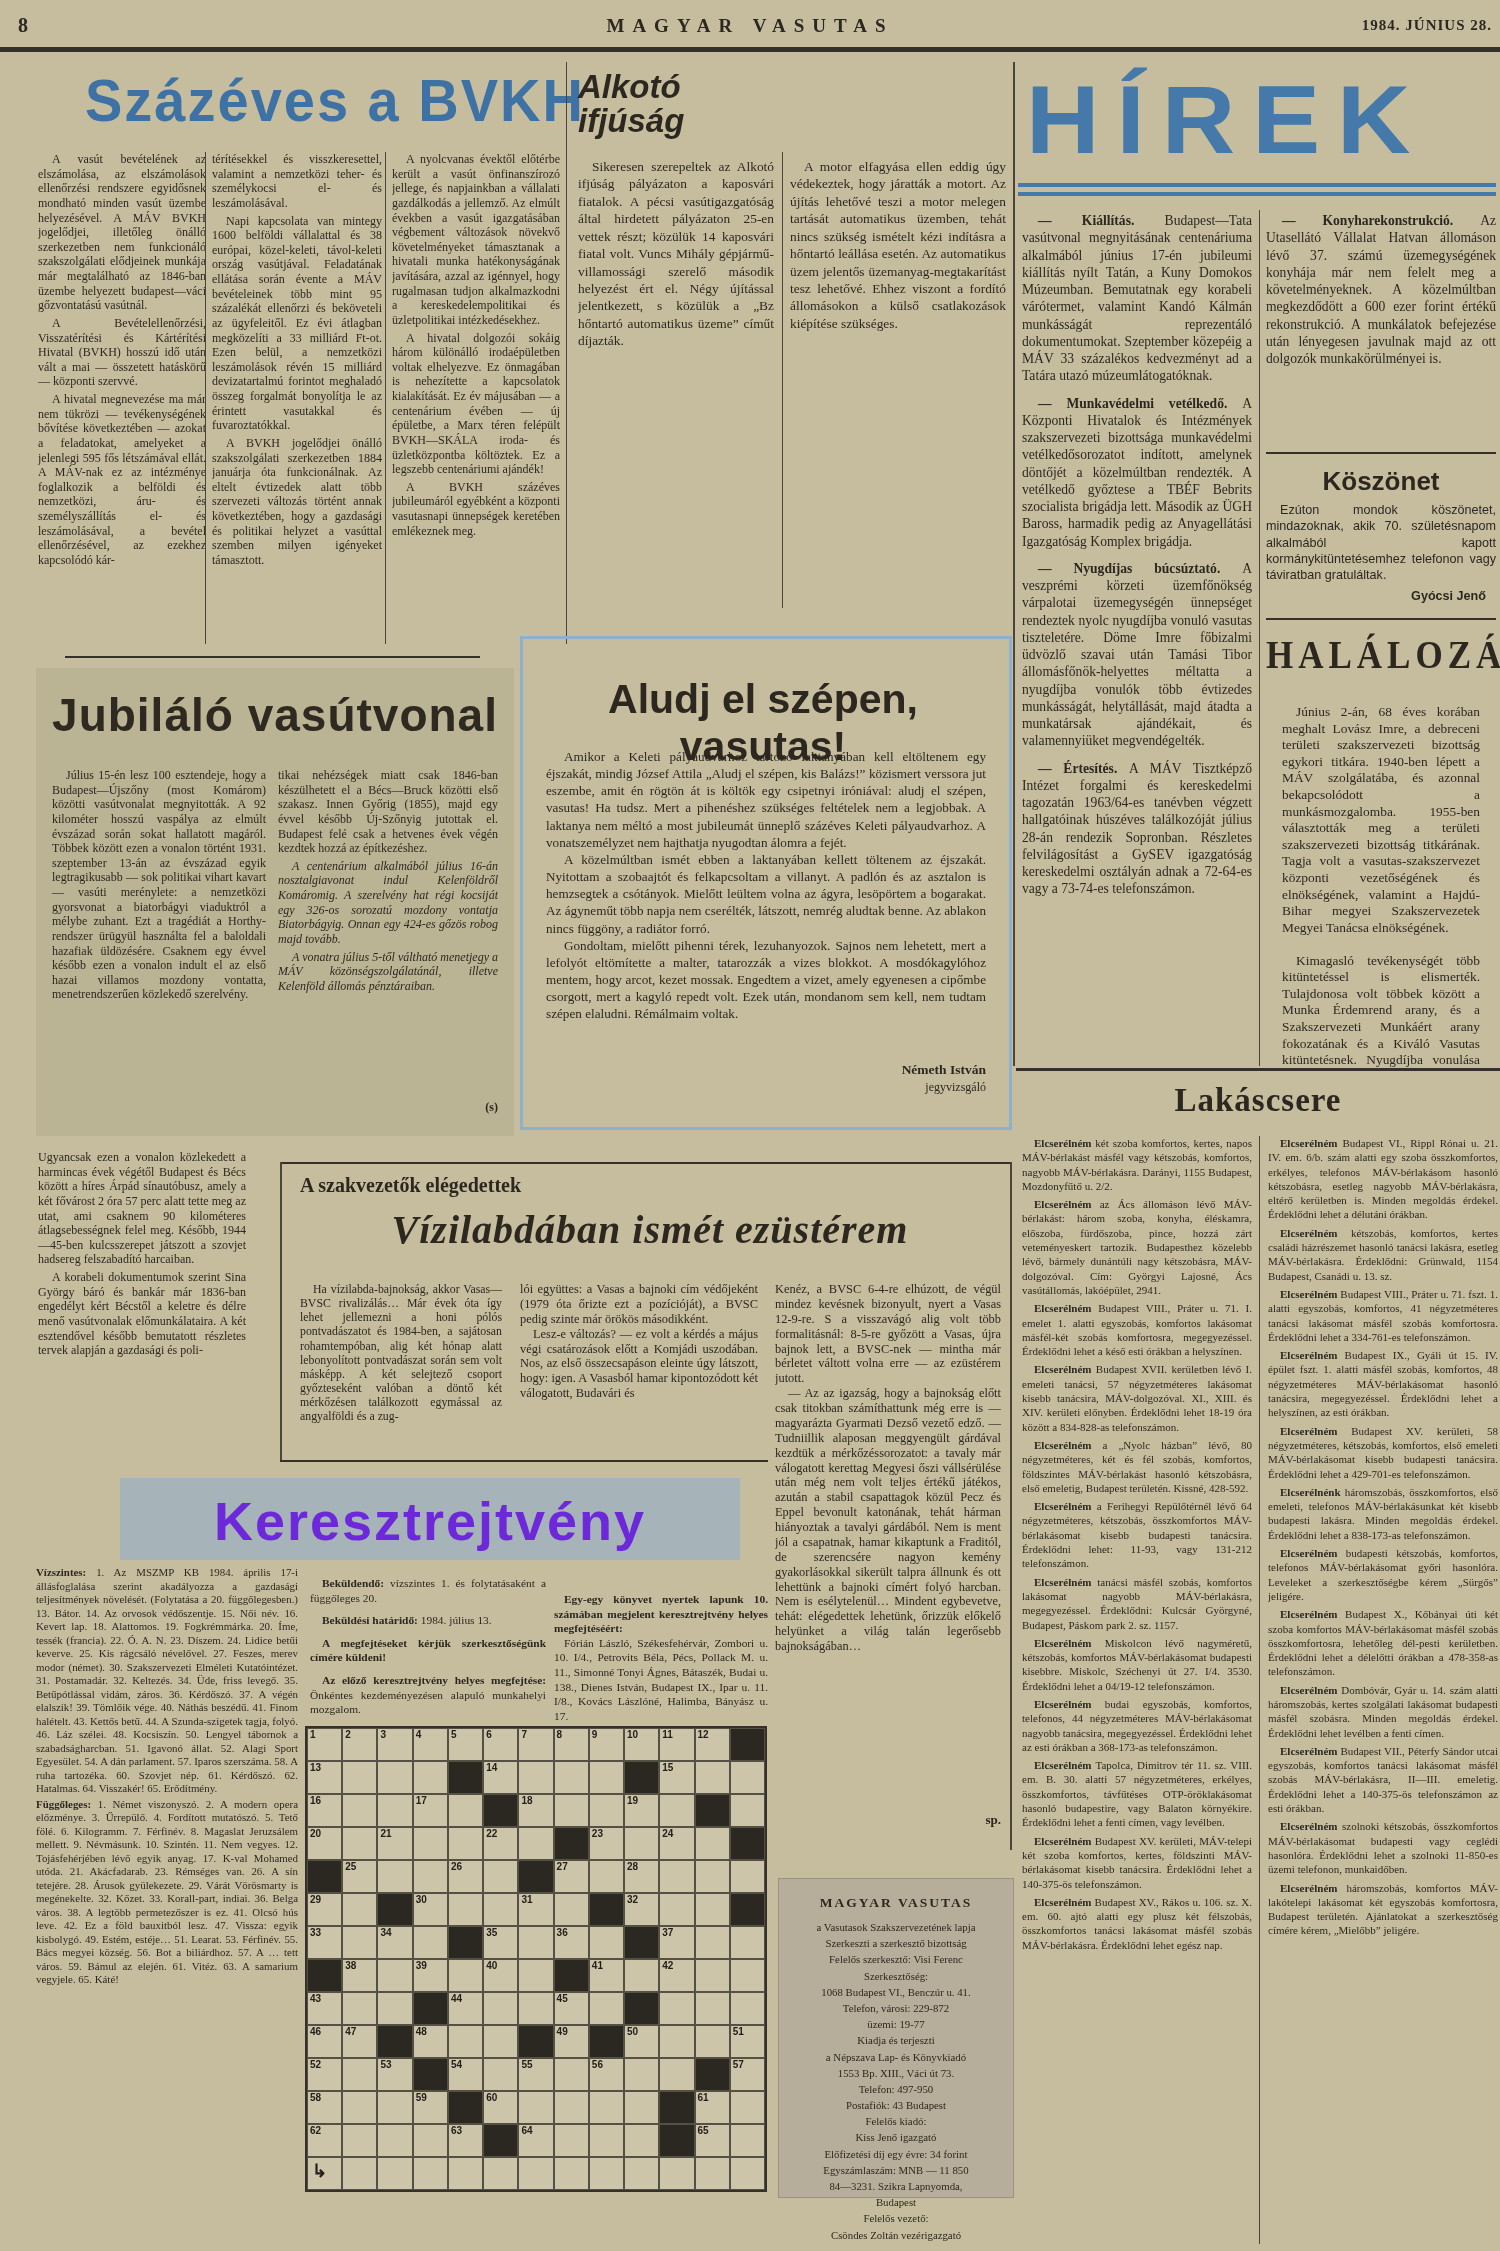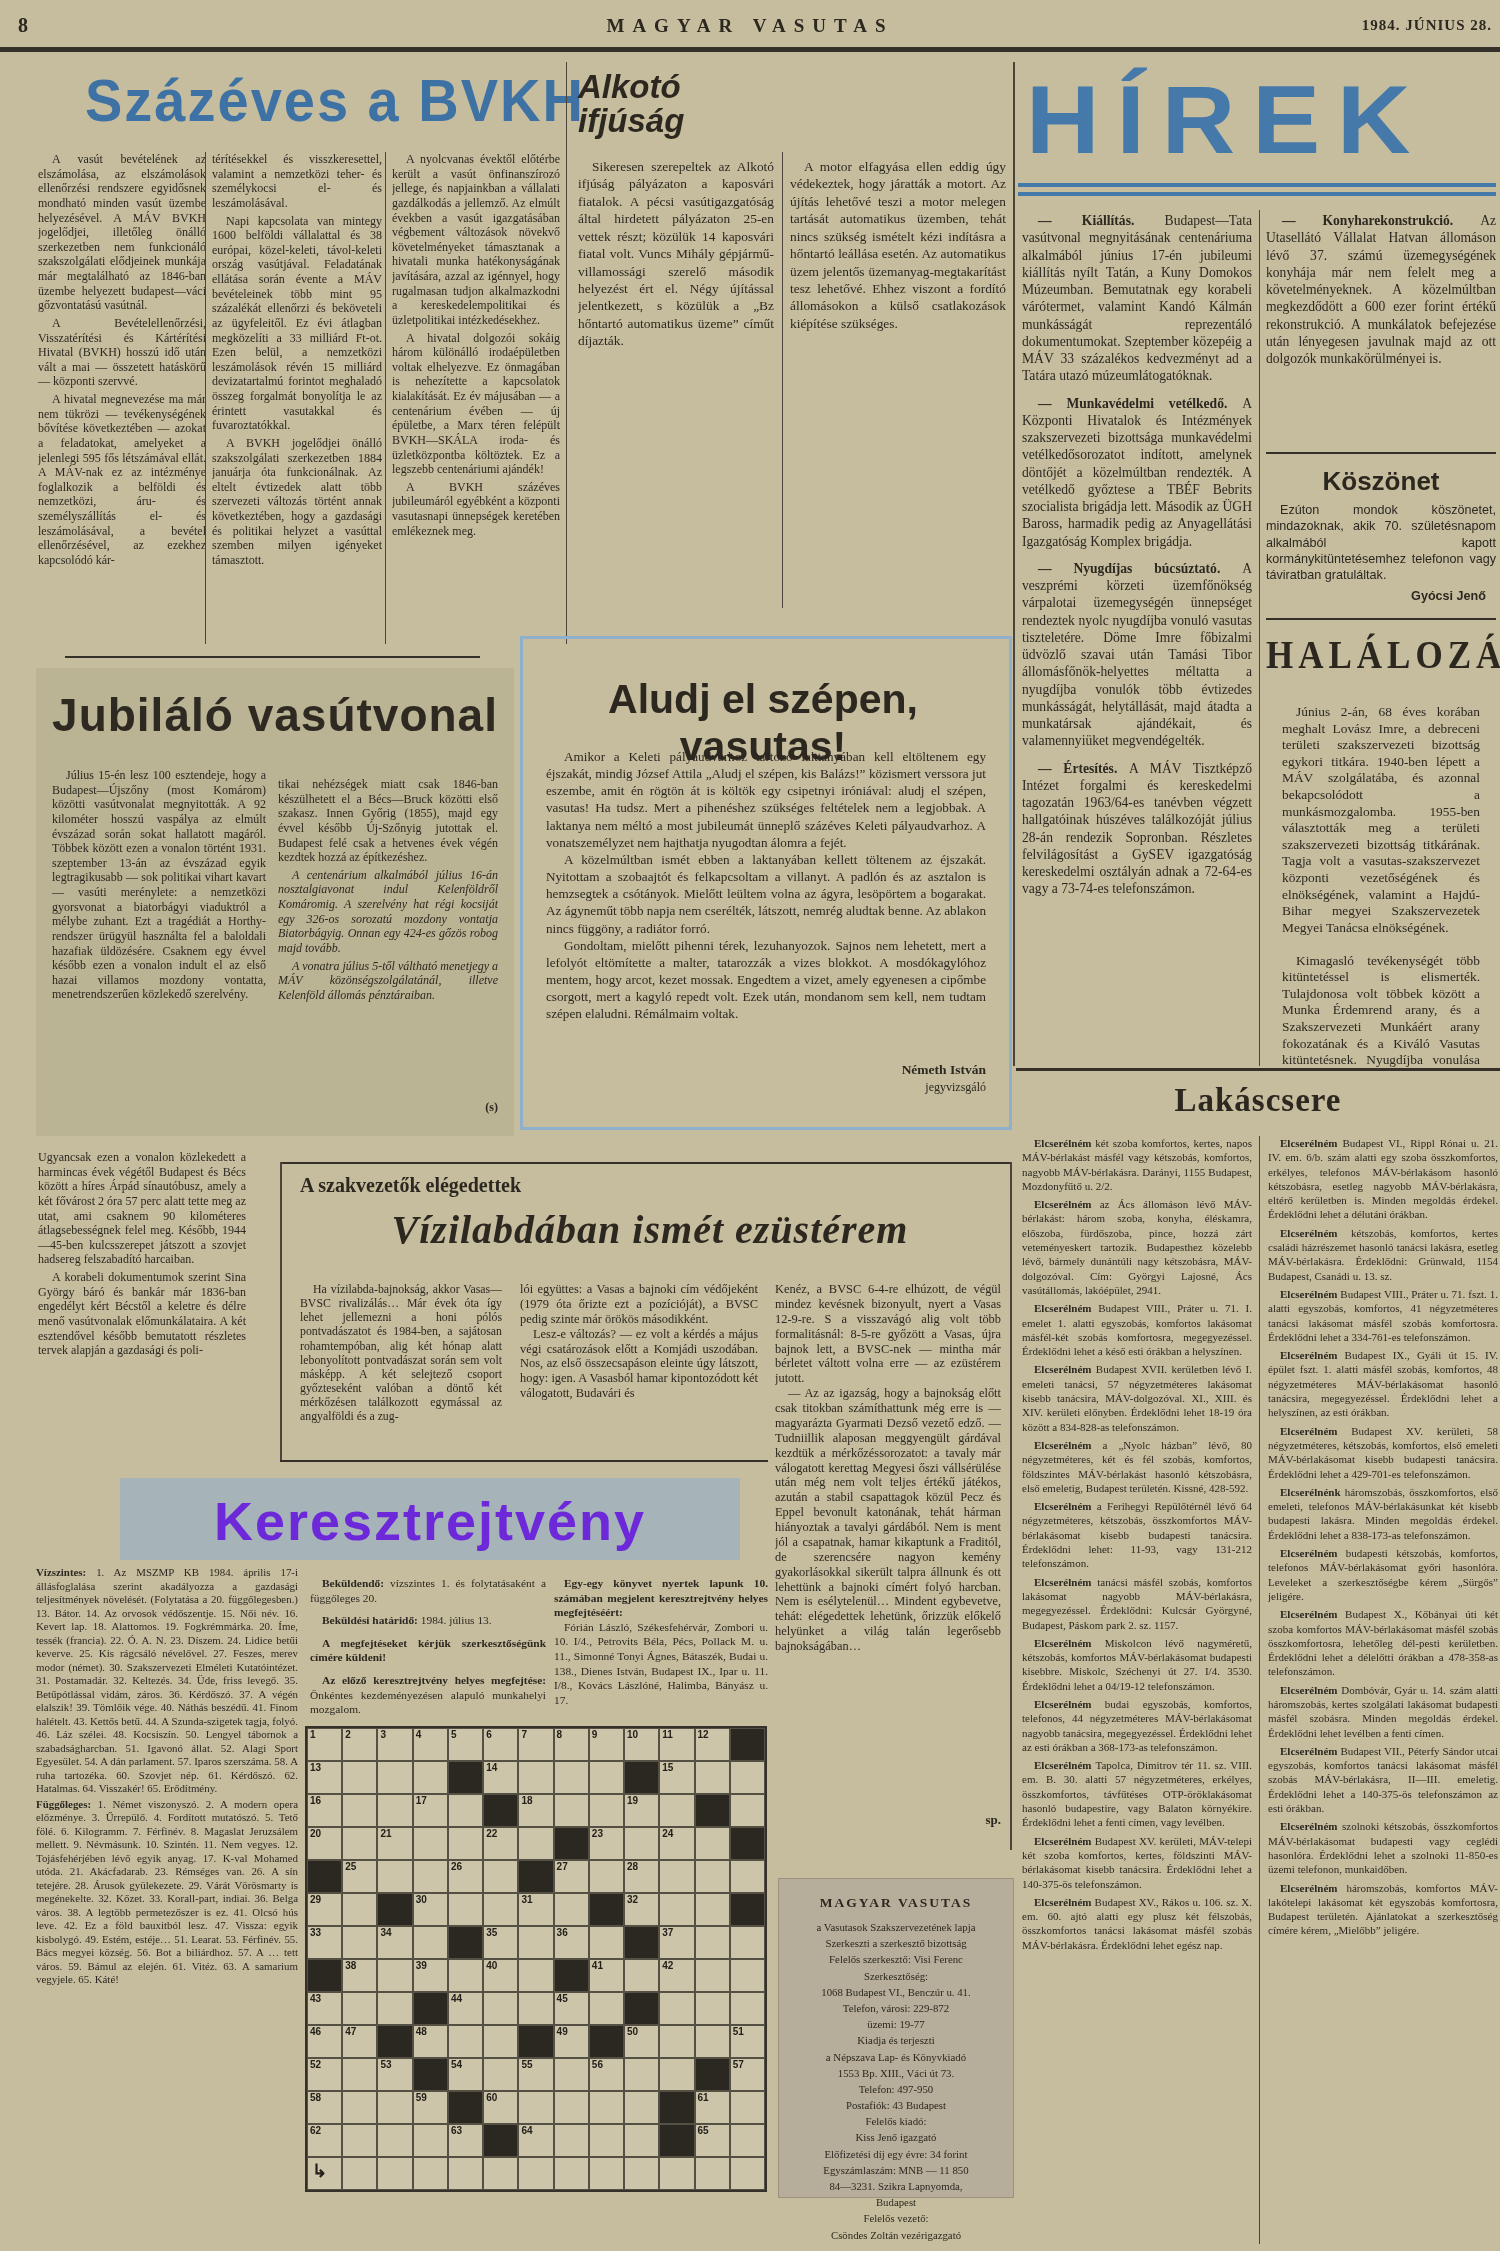--- a/index.html
+++ b/index.html
@@ -59,21 +59,21 @@
            grid-auto-rows:33px;border:2px solid #35302a;background:#cdc5a9;}
   .xw-cell{border:1px solid #555044;position:relative;background:#cdc5a9;}
   .xw-black{background:#2b2721;}
   .xw-num{position:absolute;top:0px;left:2px;font-family:"Liberation Sans",sans-serif;
           font-weight:bold;font-size:10px;color:#23201b;}
   .xw-arrow{position:absolute;top:2px;left:4px;font-size:18px;font-weight:bold;color:#23201b;}
   .clues{font-size:10.9px;line-height:1.24;}
   .clues p{margin:0 0 2px 0;text-indent:0;}
   .smallblock{font-size:11.4px;line-height:1.28;}
   .smallblock p{margin:0 0 8px 0;text-indent:12px;}
-  .winners{font-size:11.4px;line-height:1.28;}
+  .winners{font-size:11.4px;line-height:1.28;margin-top:16px;}
   .winners p{margin:0;text-indent:10px;}
   
   .mast-box{position:absolute;background:#b6ae9a;border:1px solid #9a927e;}
   .mast-title{font-weight:bold;font-size:13.5px;letter-spacing:2px;text-align:center;margin-top:16px;}
   .mast-lines{font-size:10.8px;line-height:1.5;text-align:center;margin-top:8px;}
   
   .ads{font-size:11px;line-height:1.3;}
   .ads p{margin:0 0 4px 0;text-indent:12px;}
 </style>
 </head>
@@ -147,21 +147,21 @@
       <p>Kimagasló tevékenységét több kitüntetéssel is elismerték. Tulajdonosa volt többek között a Munka Érdemrend arany, és a Szakszervezeti Munkáért arany fokozatának és a Kiváló Vasutas kitüntetésnek. Nyugdíjba vonulása után, 1971-től a szakszervezeti mozgalomban tevékenykedett. Az SZMT szervezési és káderbizottsága tagjaként végzett társadalmi munkát. Temetése június 7-én volt a Debreceni Köztemetőben.</p>
     </div>
 
   <div class="rule-h" style="left:65px;top:656px;width:415px;height:2px;"></div>
   <div class="panel-jub" style="left:36px;top:668px;width:478px;height:468px;"></div>
   <div class="abs h-jub" style="left:36px;top:688px;width:478px;text-align:center;">Jubiláló vasútvonal</div>
   <div class="col" style="left:52px;top:768px;width:214px;height:352px;">
       <p>Július 15-én lesz 100 esztendeje, hogy a Budapest—Újszőny (most Komárom) közötti vasútvonalat megnyitották. A 92 kilométer hosszú vaspálya az elmúlt évszázad során sokat hallatott magáról. Többek között ezen a vonalon történt 1931. szeptember 13-án az évszázad egyik legtragikusabb — sok politikai vihart kavart — vasúti merénylete: a nemzetközi gyorsvonat a biatorbágyi viaduktról a mélybe zuhant. Ezt a tragédiát a Horthy-rendszer ürügyül használta fel a baloldali hazafiak üldözésére. Csaknem egy évvel később ezen a vonalon indult el az első hazai villamos mozdony vontatta, menetrendszerűen közlekedő szerelvény.</p>
     </div>
   <div class="col" style="left:278px;top:768px;width:220px;height:330px;">
-      <p style="text-indent: 0px; margin-top: 9px;">tikai nehézségek miatt csak 1846-ban készülhetett el a Bécs—Bruck közötti első szakasz. Innen Győrig (1855), majd egy évvel később Új-Szőnyig jutottak el. Budapest felé csak a hetvenes évek végén kezdtek hozzá az építkezéshez.</p>
+      <p style="text-indent: 0px;">tikai nehézségek miatt csak 1846-ban készülhetett el a Bécs—Bruck közötti első szakasz. Innen Győrig (1855), majd egy évvel később Új-Szőnyig jutottak el. Budapest felé csak a hetvenes évek végén kezdtek hozzá az építkezéshez.</p>
       <p style="font-style: italic;">A centenárium alkalmából július 16-án nosztalgiavonat indul Kelenföldről Komáromig. A szerelvény hat régi kocsiját egy 326-os sorozatú mozdony vontatja Biatorbágyig. Onnan egy 424-es gőzös robog majd tovább.</p>
       <p style="font-style: italic;">A vonatra július 5-től váltható menetjegy a MÁV közönségszolgálatánál, illetve Kelenföld állomás pénztáraiban.</p>
     </div>
   <div class="abs sig right" style="left:278px;top:1100px;width:220px;font-size:12px;">(s)</div>
   <div class="col" style="left:38px;top:1150px;width:208px;height:318px;">
       <p style="text-indent: 0px;">Ugyancsak ezen a vonalon közlekedett a harmincas évek végétől Budapest és Bécs között a híres Árpád sínautóbusz, amely a két fővárost 2 óra 57 perc alatt tette meg az utat, ami csaknem 90 kilométeres átlagsebességnek felel meg. Később, 1944—45-ben kulcsszerepet játszott a szovjet hadsereg felszabadító harcaiban.</p>
       <p>A korabeli dokumentumok szerint Sina György báró és bankár már 1836-ban engedélyt kért Bécstől a keletre és délre menő vasútvonalak előmunkálataira. A két esztendővel később bemutatott részletes tervek alapján a gazdasági és poli-</p>
     </div>
 
   <div class="aludj-box" style="left:520px;top:636px;width:486px;height:488px;"></div>

